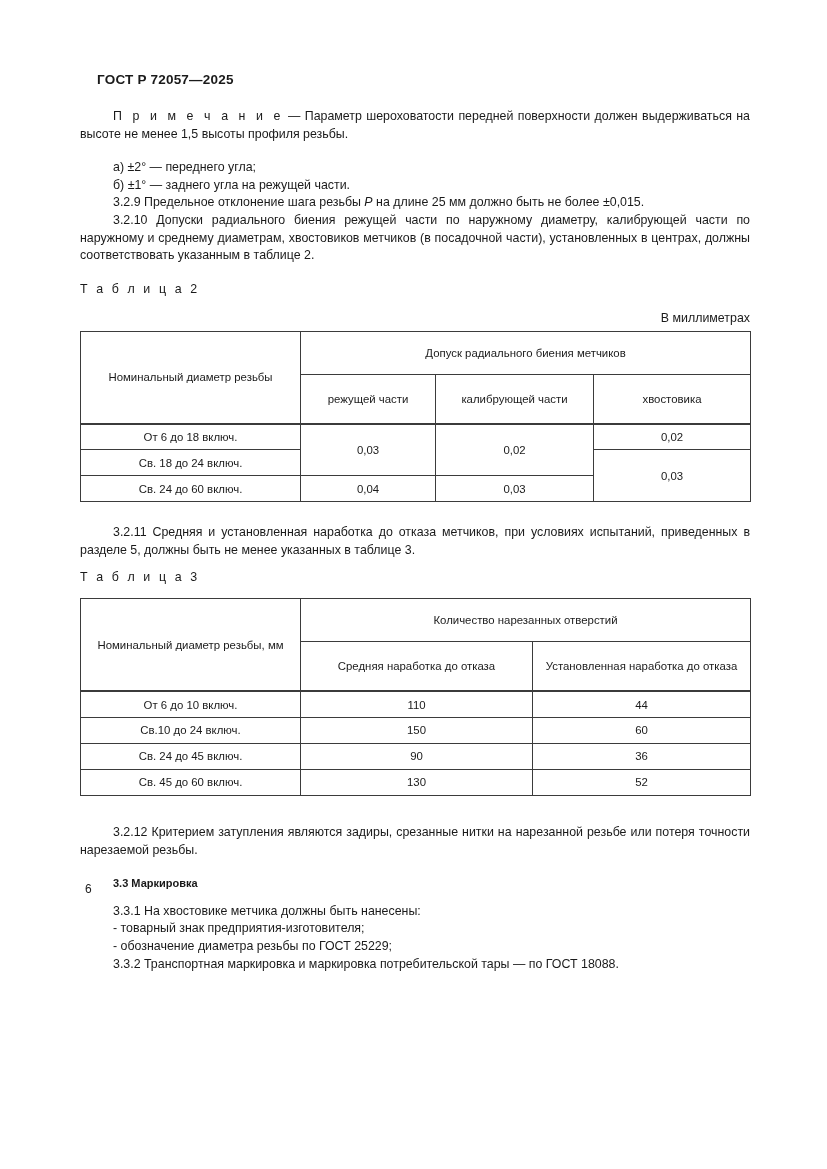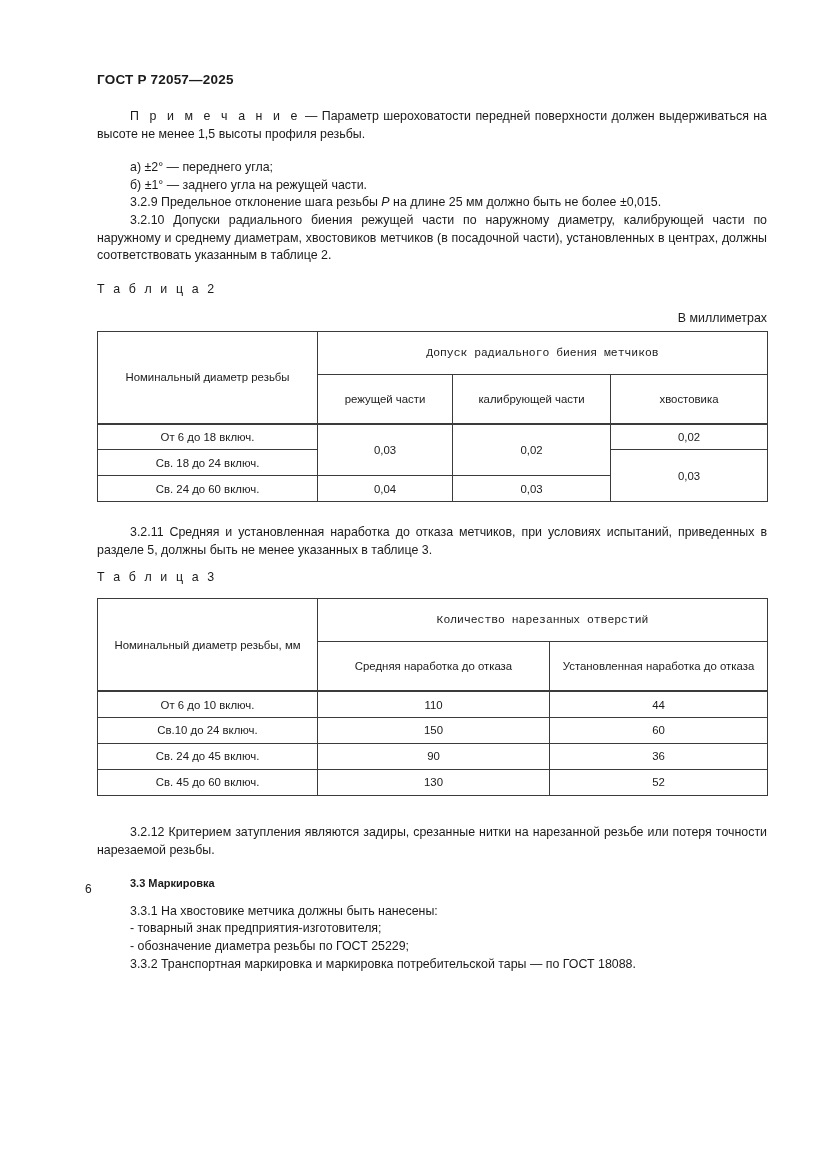--- a/index.html
+++ b/index.html
@@ -16,21 +16,21 @@
     position: relative;
     width: 827px;
     height: 985px;
     margin: 0 auto;
     background: #ffffff;
     overflow: hidden;
     box-sizing: border-box;
   }
   .content {
     position: absolute;
-    left: 97px;
+    left: 80px;
     top: 0;
     width: 670px;
   }
 
   
   .doc-header {
     position: absolute;
     left: 97px;
     top: 72px;
     font-size: 13.5px;
@@ -110,21 +110,21 @@
   }
   .t2-c0 { width: 220px; }
   .t2-c1 { width: 135px; }
   .t2-c2 { width: 158px; }
   .t2-c3 { width: 157px; }
   .t3-c0 { width: 220px; }
   .t3-c1 { width: 232px; }
   .t3-c2 { width: 218px; }
   .row-h { height: 26px; }
   .hdr-tall { height: 42px; }
-  .hdr-span { height: 36px; font-family: Liberation Mono, monospace; }
+  .hdr-span { height: 36px; }
 
   
   .page-num {
     position: absolute;
     left: 85px;
     bottom: 89px;
     font-size: 12px;
   }
 </style>
 </head>

